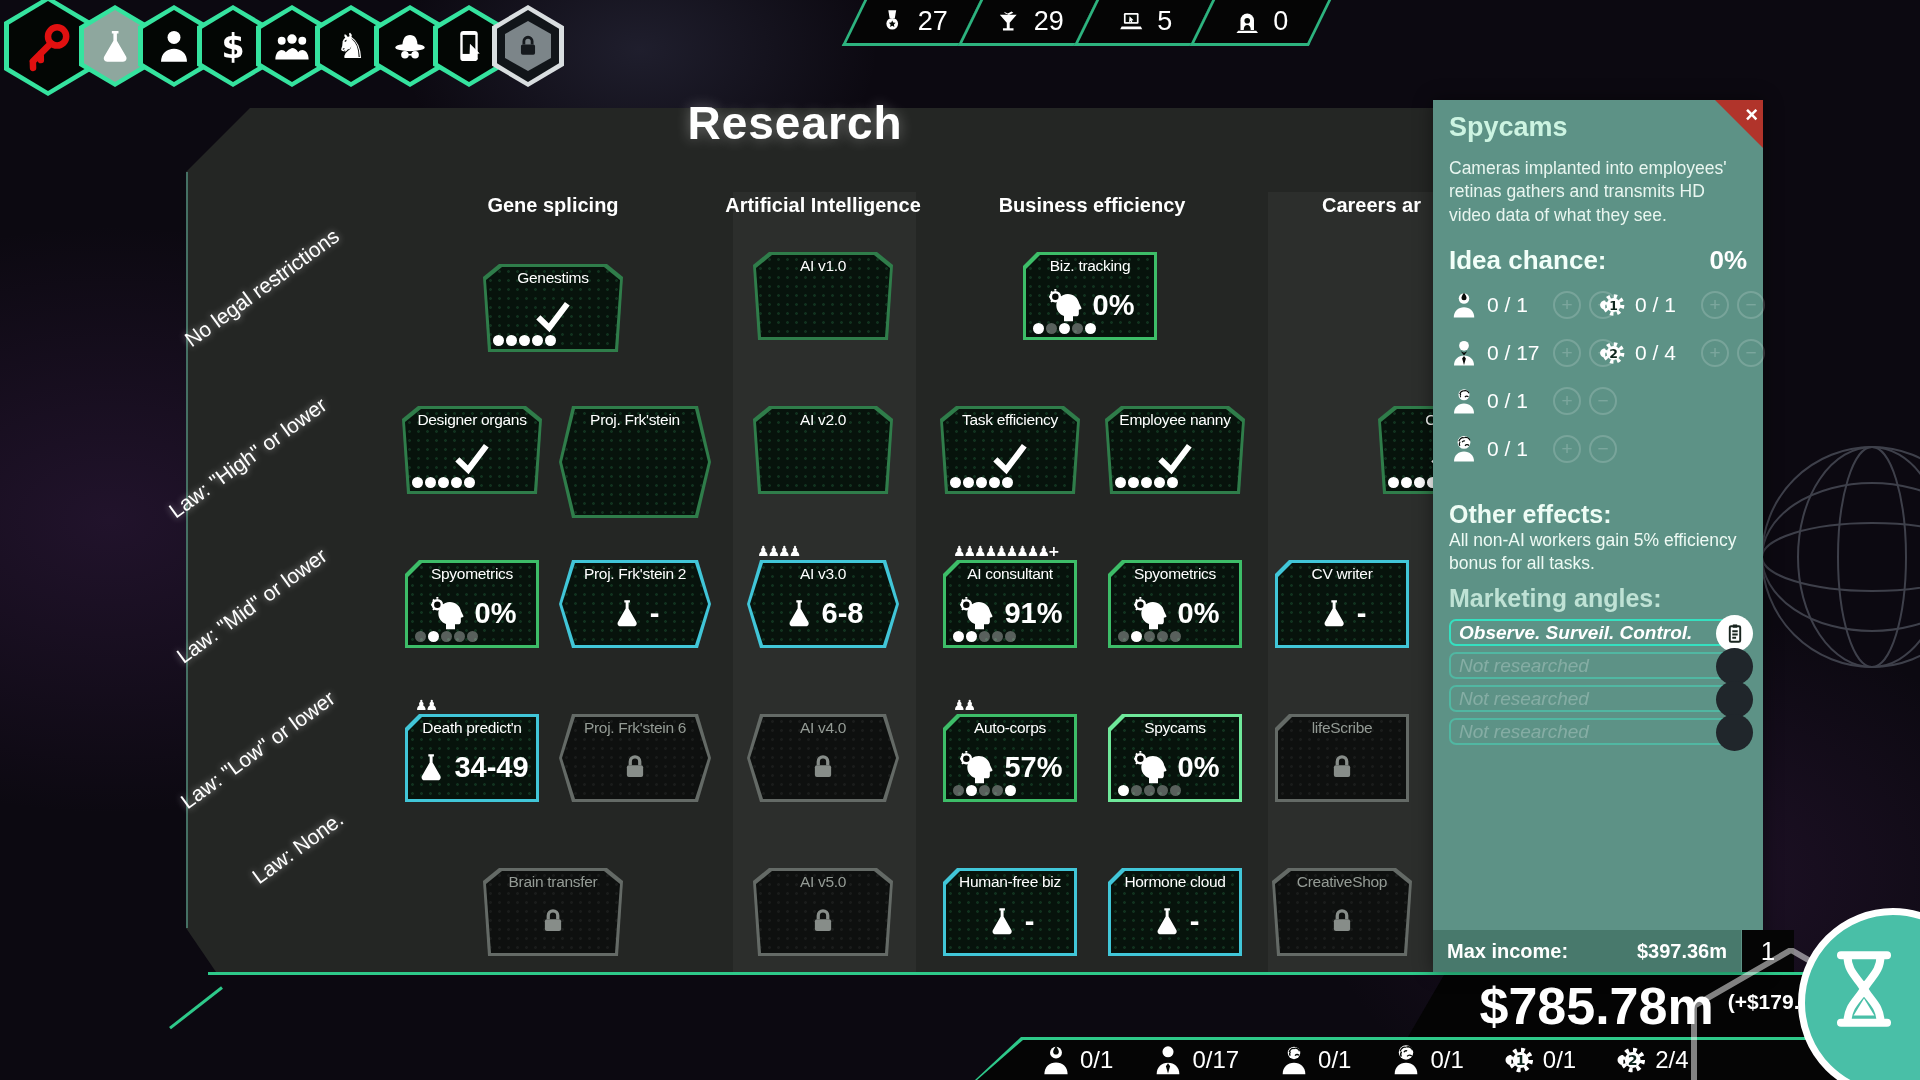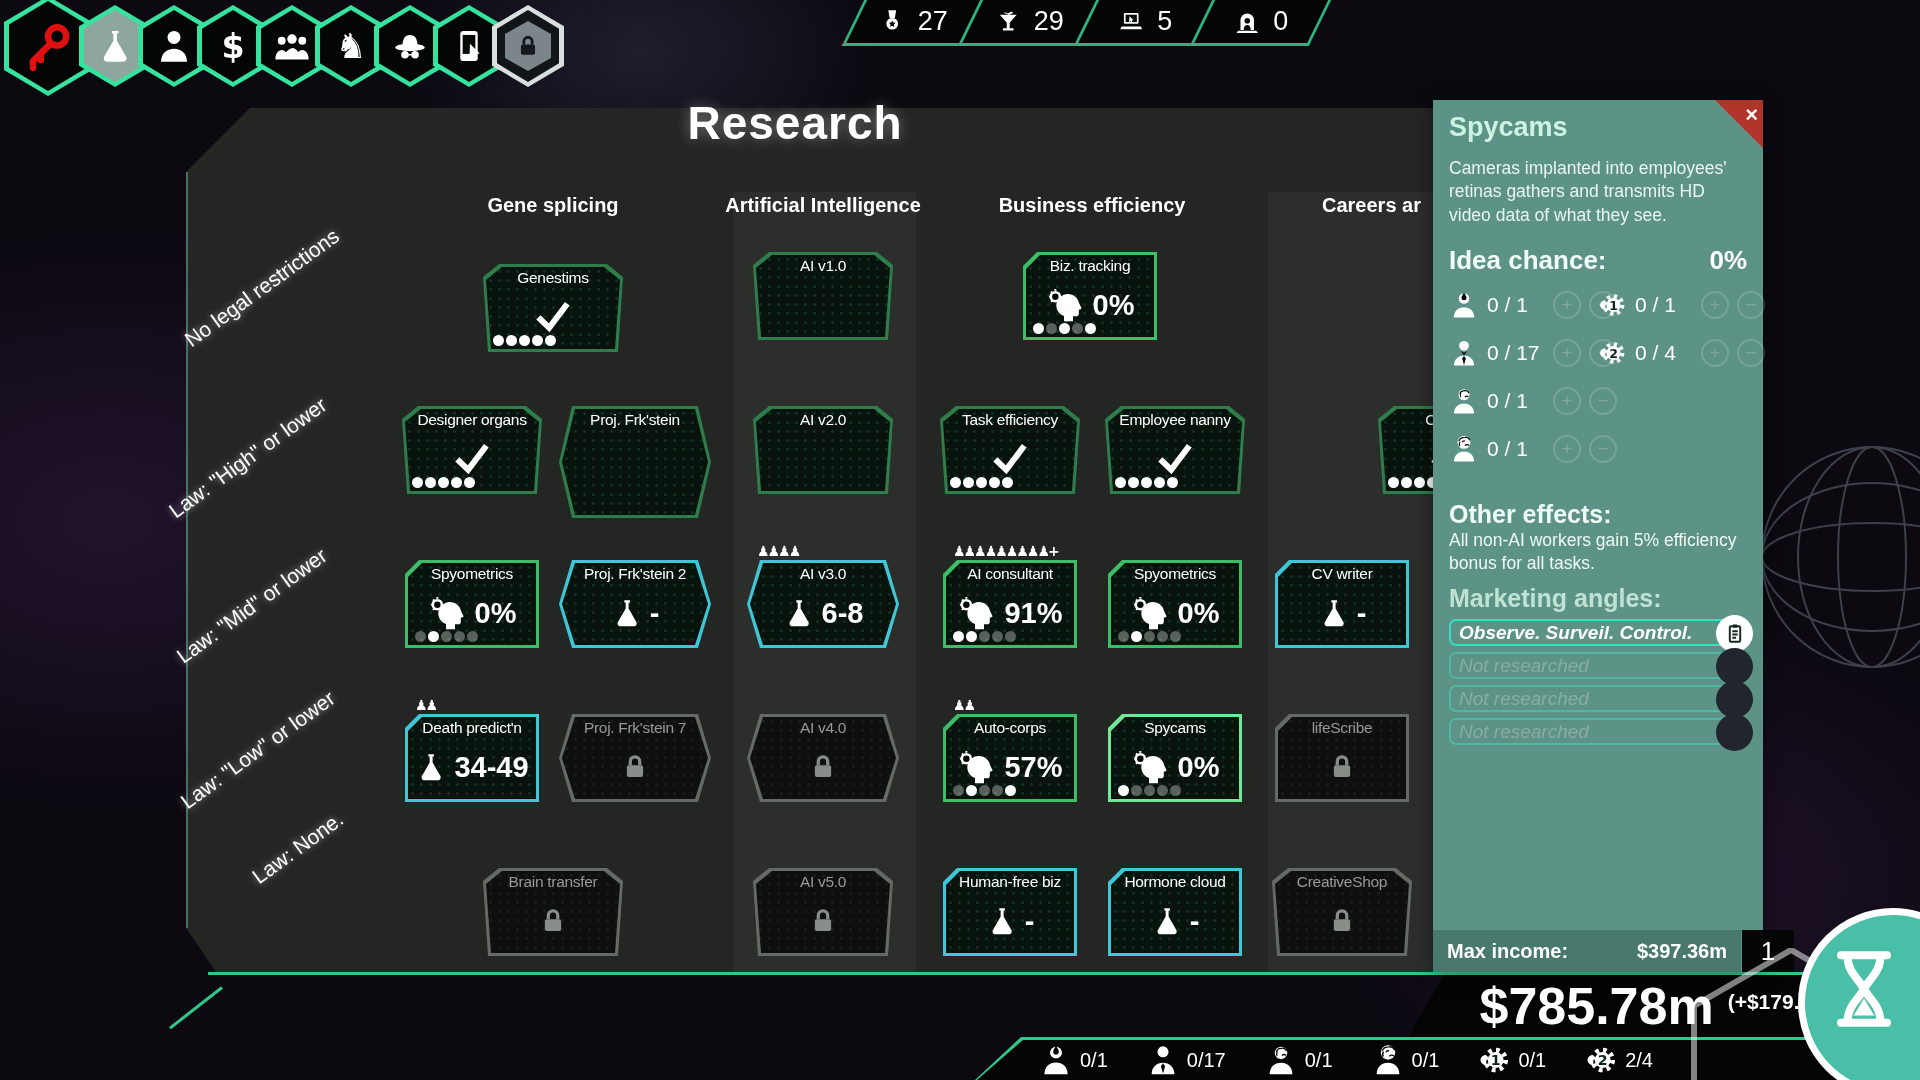--- a/index.html
+++ b/index.html
@@ -134,21 +134,21 @@
   #money-delta { font-size:21px; font-weight:bold; margin-top:-8px; }
   #onebox { position:absolute; left:1742px; top:930px; width:52px; height:42px; background:#050505; z-index:21;
     display:flex; align-items:center; justify-content:center; font-size:26px; }
   #bottombar { position:absolute; left:975px; top:1037px; width:945px; height:43px; z-index:15; }
   #bottombar .shell { position:absolute; inset:0; background:#2ec98a; clip-path:polygon(46px 0,100% 0,100% 100%,0 100%); }
   #bottombar .core { position:absolute; left:2px; right:0; top:3px; bottom:0; background:#050505;
     clip-path:polygon(46px 0,100% 0,100% 100%,0 100%);
     display:flex; align-items:center; gap:38px; padding-left:62px; }
   .bstat { display:flex; align-items:center; gap:7px; }
   .bstat .ic { width:34px; height:34px; color:#fff; }
-  .bstat .v { font-size:20px; color:#fff; }
+  .bstat .v { font-size:24px; color:#fff; }
 
   
   #sphere { position:absolute; left:1752px; top:443px; z-index:2; opacity:.95; }
   #hexdecor { position:absolute; left:1676px; top:948px; z-index:22; opacity:.5; }
   #hourglass-btn { position:absolute; left:1798px; top:908px; width:190px; height:190px; border-radius:50%;
     background:#49bfa7; border:7px solid #fff; z-index:25; display:flex; align-items:center; justify-content:center; cursor:pointer; }
   #hourglass-btn .ic { width:92px; height:92px; color:#fff; margin-left:-58px; margin-top:-28px; }
 </style>
 </head>
 <body>
@@ -478,21 +478,21 @@
           <span class="ic" style="width: 32px; height: 38px;"><svg viewBox="0 0 24 24" width="100%" height="100%">
               <path fill="currentColor" d="M10 2.5h4.2v1.6h-1v4.6l5.8 10c.8 1.5-.2 3.3-1.9 3.3H7.1c-1.7 0-2.7-1.8-1.9-3.3l5.8-10V4.1h-1z"></path>
             </svg></span>
           <span class="n-value">34-49</span>
         </div>
         <div class="workers">♟♟</div>
       </div>
       <div class="node b-grey locked" style="left: 559px; top: 714px; width: 152px; height: 88px;">
         <div class="shell shape-hex"></div>
         <div class="core shape-hex"></div>
-        <div class="n-title">Proj. Frk'stein 7</div>
+        <div class="n-title">Proj. Frk'stein 6</div>
         <div class="n-body">
           <span class="ic" style="width: 30px; height: 32px;"><svg viewBox="0 0 24 24" width="100%" height="100%">
               <g fill="currentColor">
                 <rect x="5.5" y="10.5" width="13" height="9.5" rx="1.6"></rect>
                 <path fill="none" stroke="currentColor" stroke-width="2.6" d="M8.2 10.5V7.7a3.8 3.8 0 0 1 7.6 0v2.8"></path>
               </g>
             </svg></span>
         </div>
       </div>
       <div class="node b-grey locked" style="left: 747px; top: 714px; width: 152px; height: 88px;">

